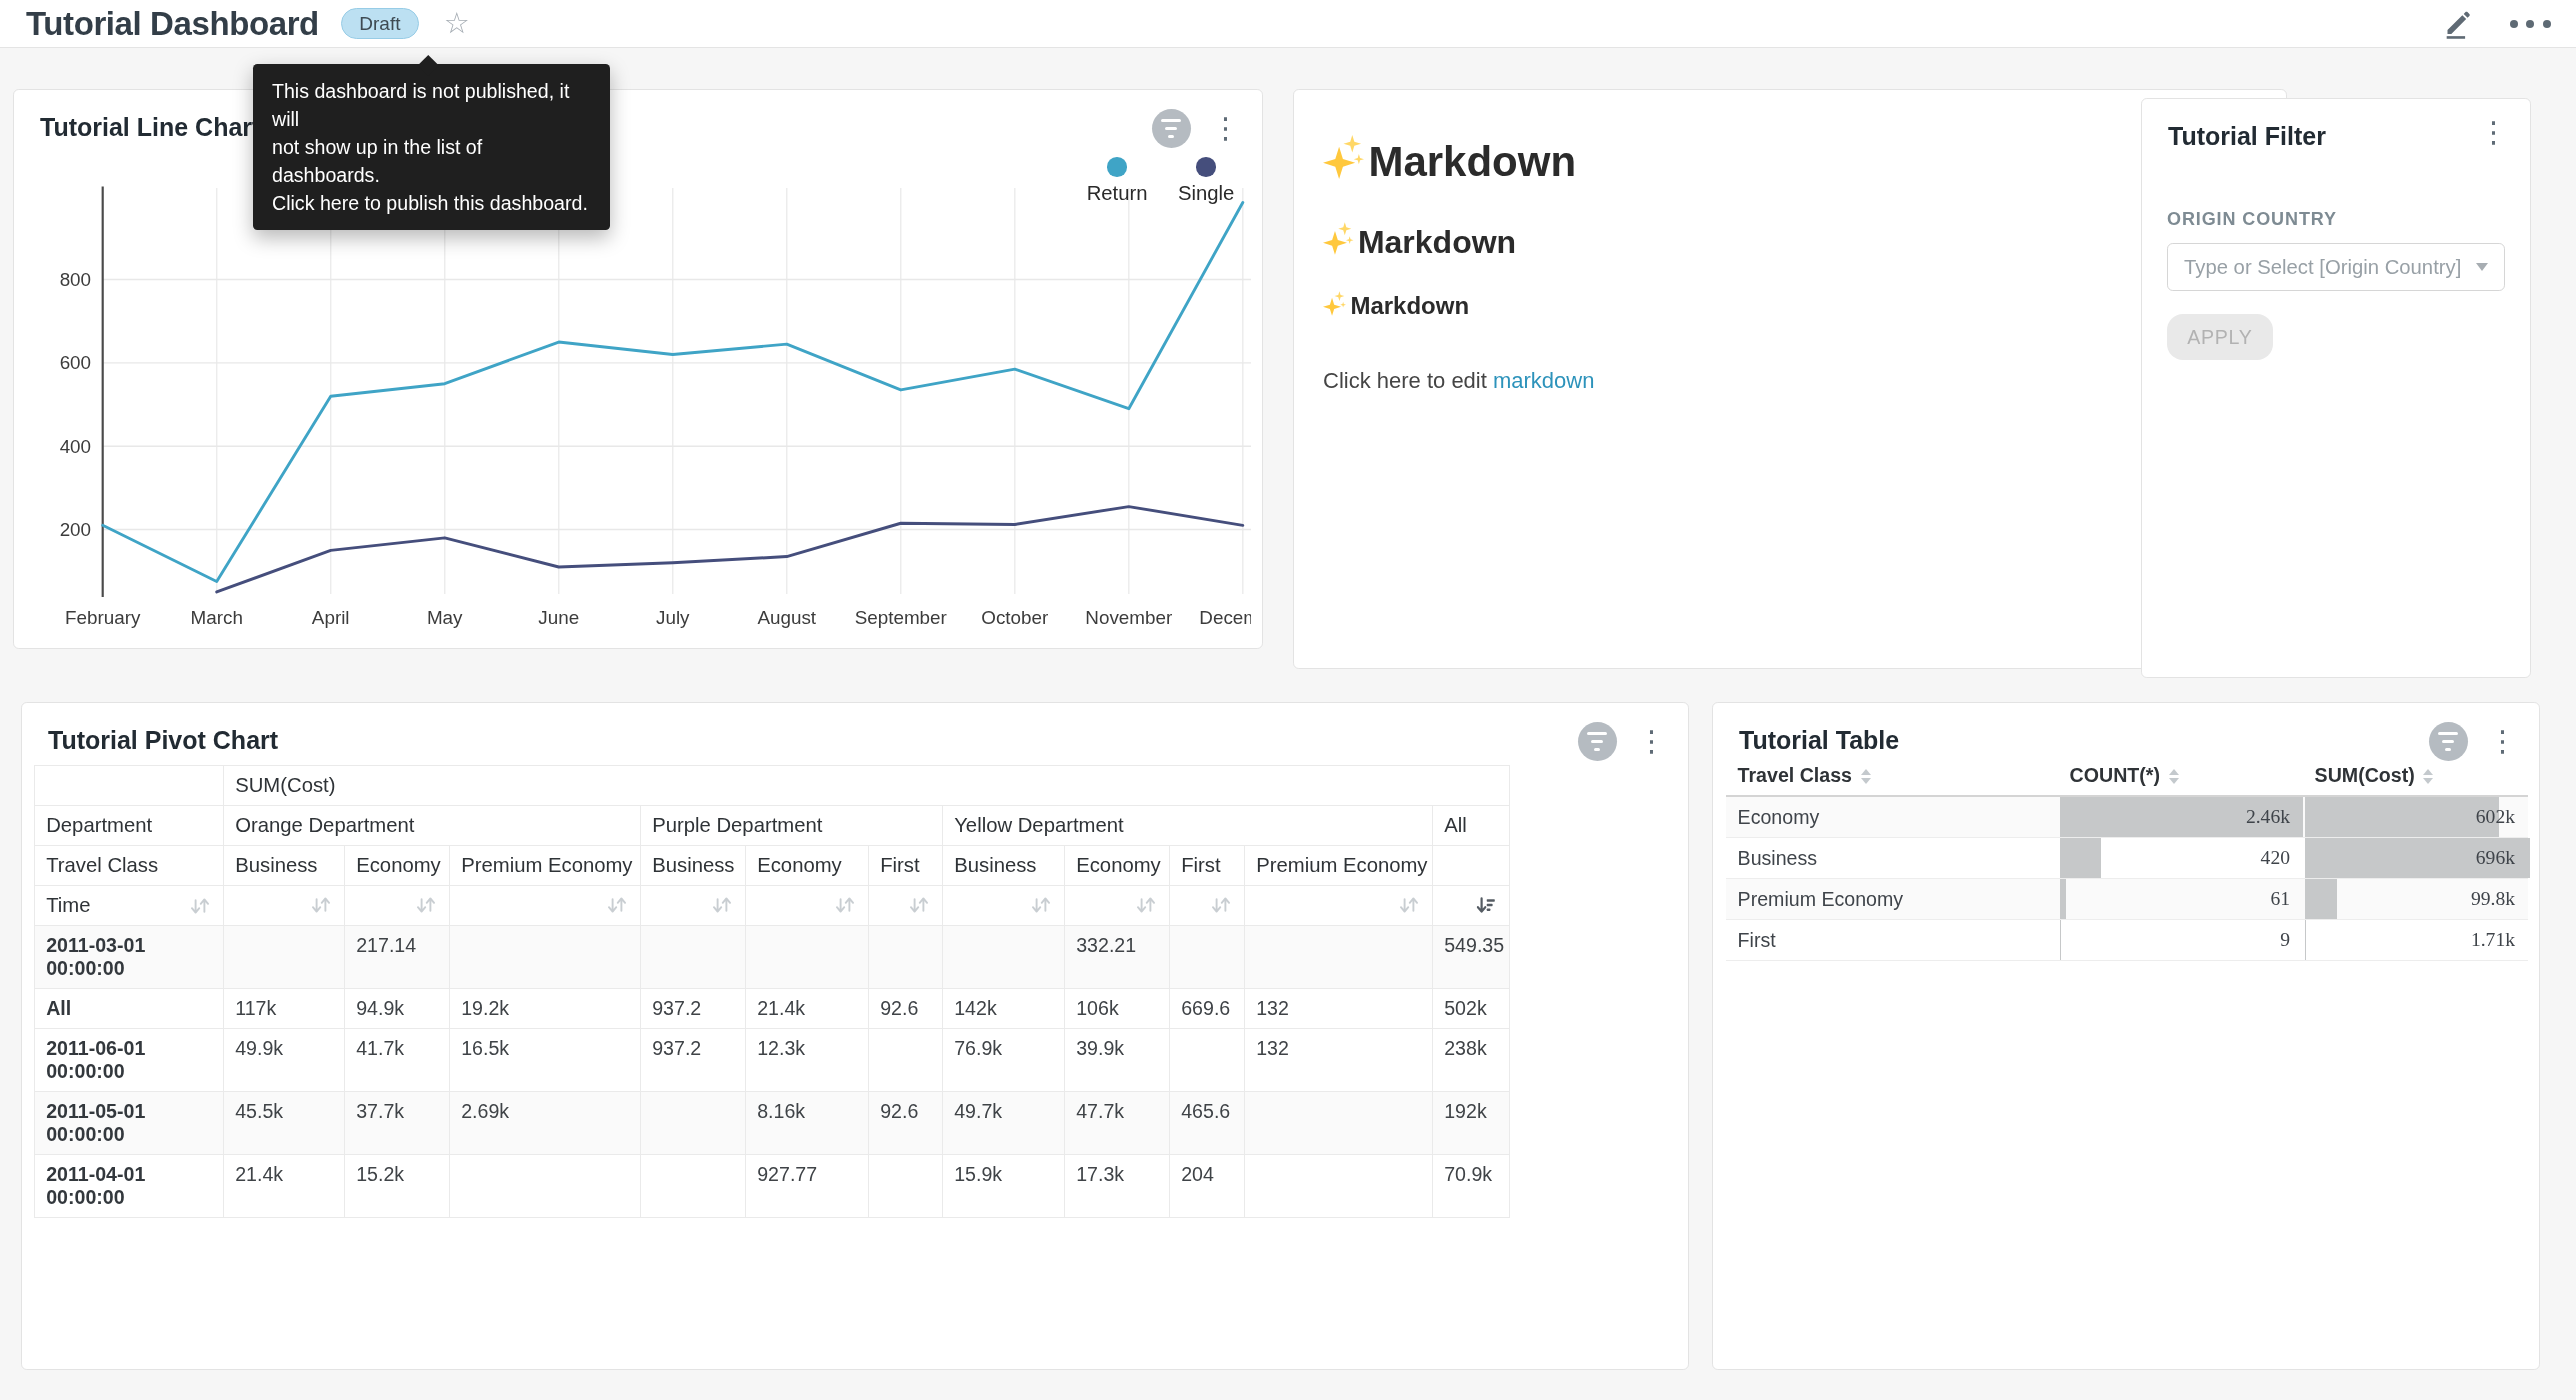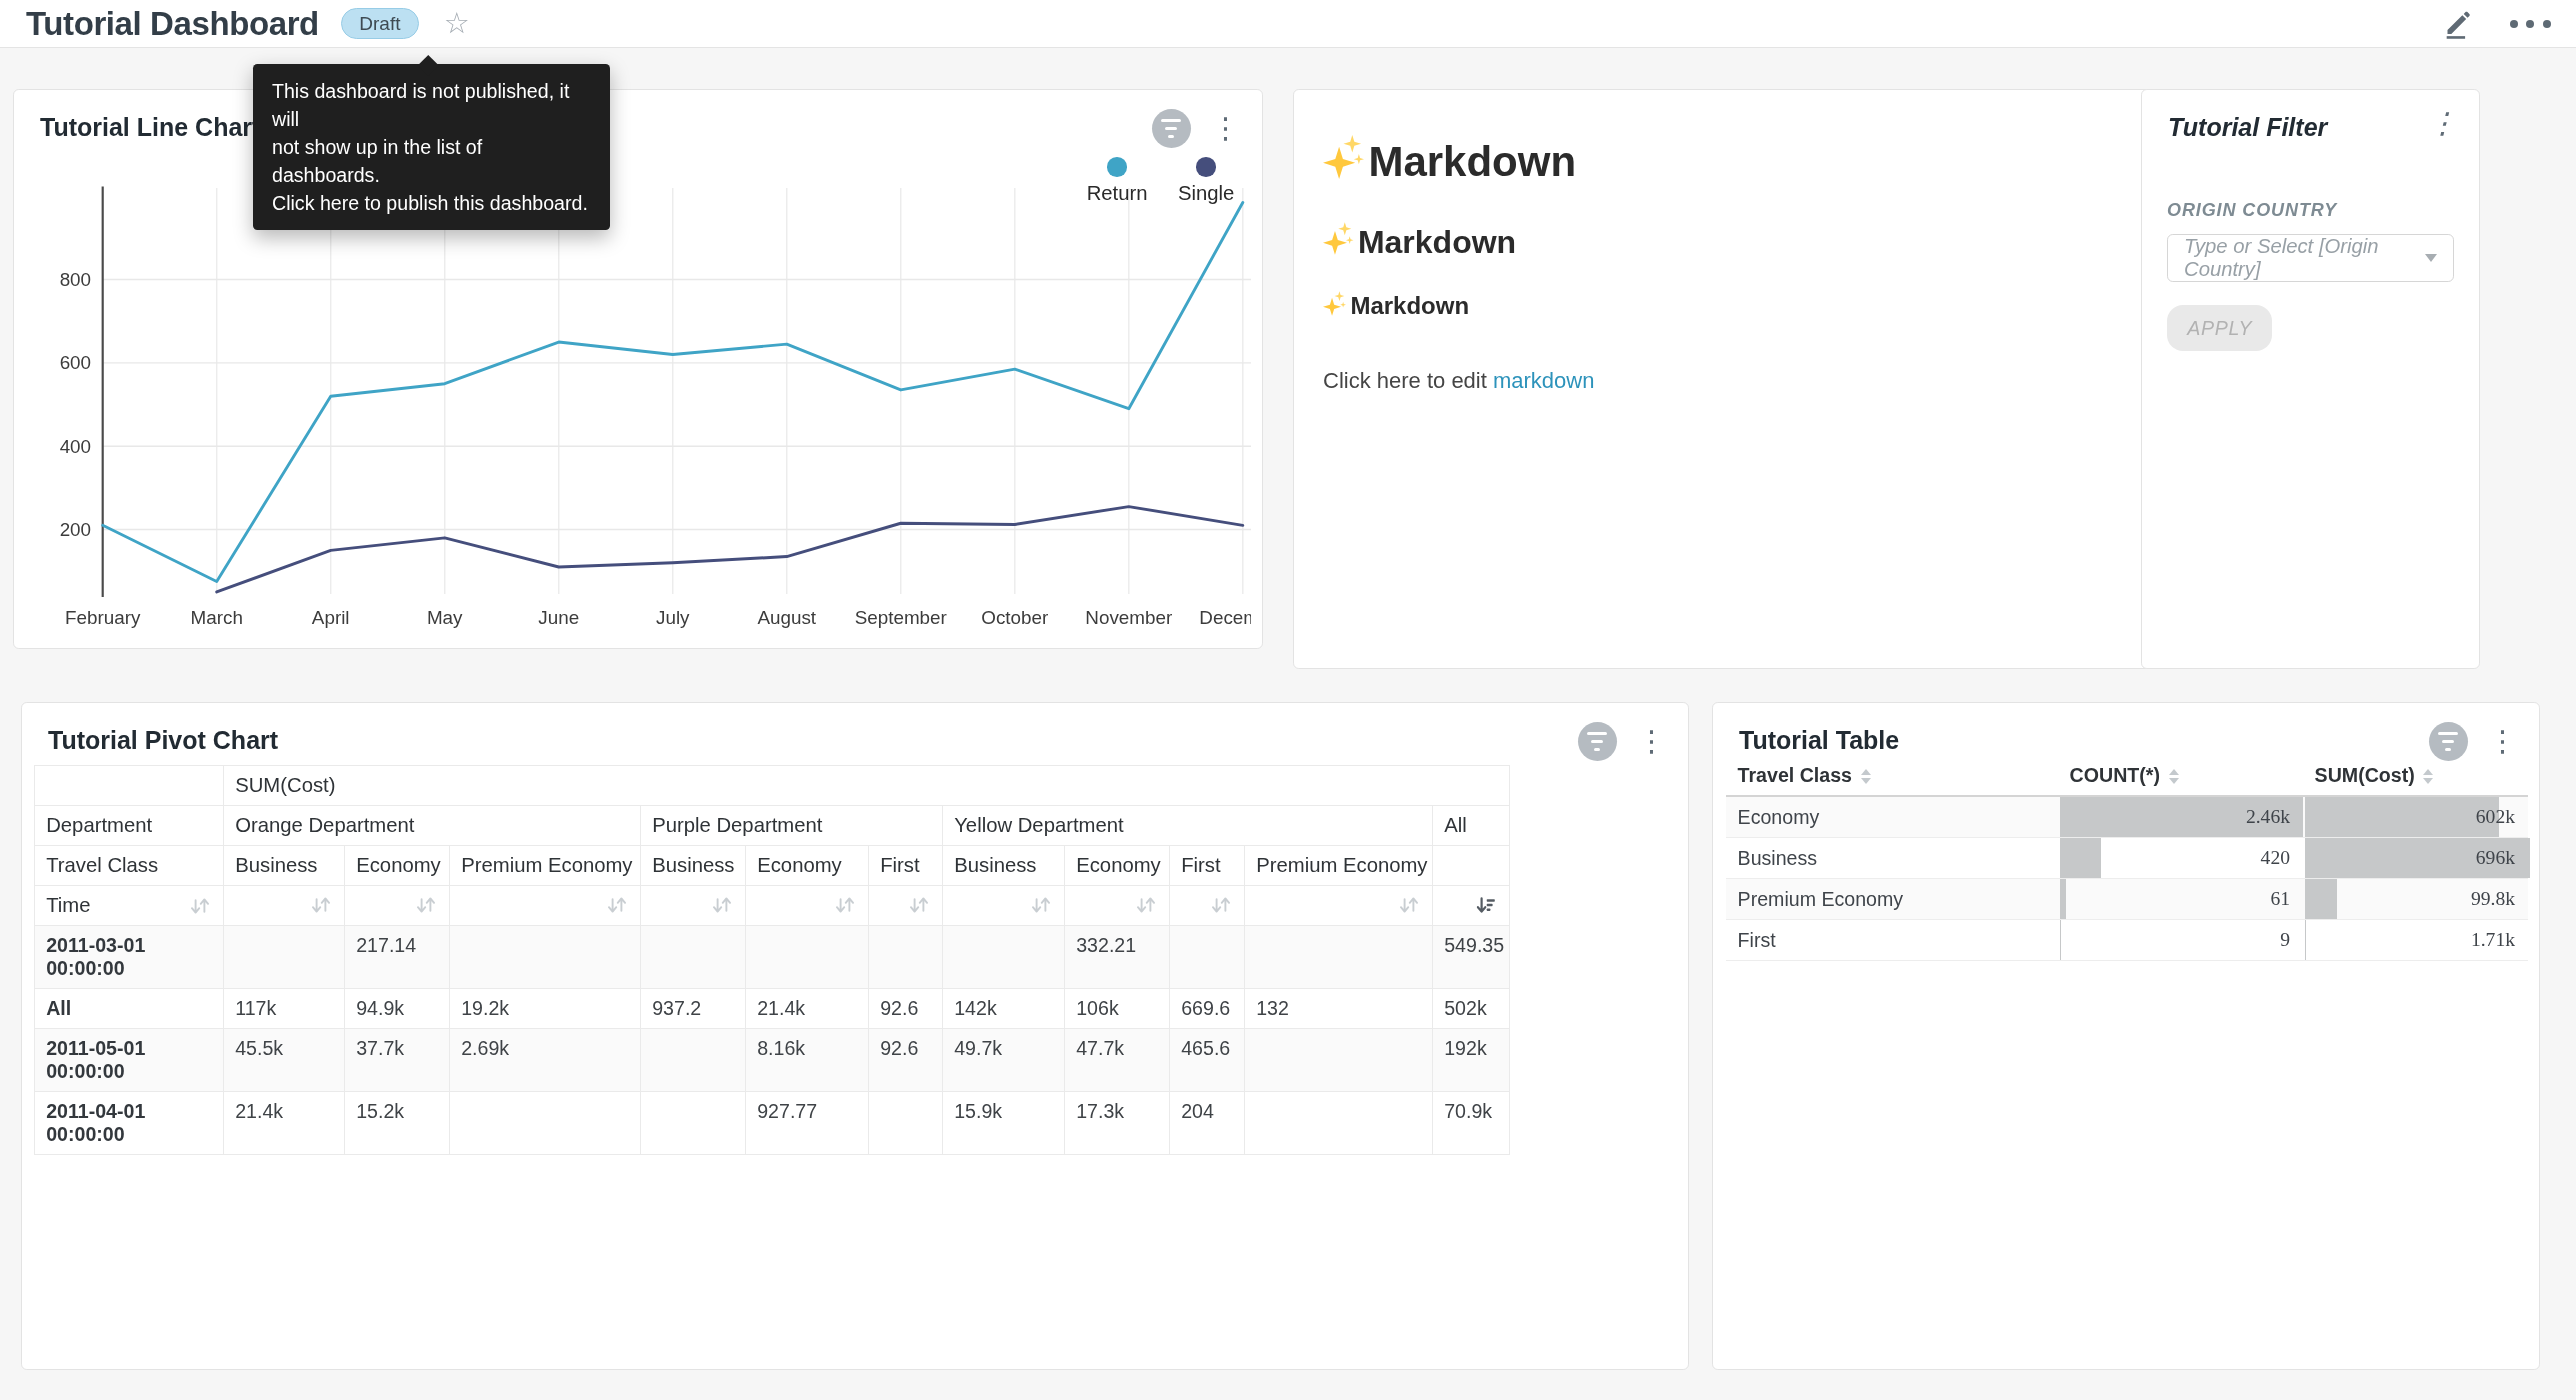--- a/index.html
+++ b/index.html
@@ -29,21 +29,21 @@
   .card-title { position:absolute; left:26px; top:23px; font-size:25px; font-weight:600; color:#222B33; }
   .card-icons { position:absolute; right:22px; top:19px; display:flex; align-items:center; gap:20.3px; z-index:3; }
   .filter-circle { width:39px; height:39px; border-radius:50%; background:#B5BBC1; display:flex;
     flex-direction:column; align-items:center; justify-content:center; gap:4.4px; }
   .filter-circle i { display:block; height:3.6px; border-radius:2.2px; background:#fff; }
   .filter-circle i:nth-child(1){ width:20.3px; } .filter-circle i:nth-child(2){ width:12.3px; } .filter-circle i:nth-child(3){ width:5.8px; }
   .kebab { font-size:29px; color:#5F6B76; line-height:29px; }
 
   #card-line   { left:13px;   top:89px; width:1250px; height:560px; }
   #card-md     { left:1293px; top:89px; width:994px; height:580px; }
-  #card-filter { left:2141px; top:89px; width:339px;  height:580px;font-style:italic; }
+  #card-filter { left:2141px; top:98px; width:390px;  height:580px; }
   #card-pivot  { left:21px;   top:702px; width:1668px; height:668px; }
   #card-table  { left:1712px; top:702px; width:828px; height:668px; }
 
   
   .legend { position:absolute; top:67px; right:27.6px; display:flex; gap:30.5px; z-index:2; }
   .legend .item { display:flex; align-items:center; gap:5.8px; font-size:20.3px; color:#2A2A2A;flex-direction:column; }
   .legend .dot { width:19.6px; height:19.6px; border-radius:50%; }
   #line-svg { position:absolute; left:0; top:0; }
 
   
@@ -410,20 +410,34 @@
             <td>19.2k</td>
             <td>937.2</td>
             <td>21.4k</td>
             <td>92.6</td>
             <td>142k</td>
             <td>106k</td>
             <td>669.6</td>
             <td>132</td>
             <td>502k</td>
           </tr>
+          <tr class="">
+            <td class="rowhead">2011-06-01 00:00:00</td>
+            <td>49.9k</td>
+            <td>41.7k</td>
+            <td>16.5k</td>
+            <td>937.2</td>
+            <td>12.3k</td>
+            <td></td>
+            <td>76.9k</td>
+            <td>39.9k</td>
+            <td></td>
+            <td>132</td>
+            <td>238k</td>
+          </tr>
           <tr class="stripe">
             <td class="rowhead">2011-05-01 00:00:00</td>
             <td>45.5k</td>
             <td>37.7k</td>
             <td>2.69k</td>
             <td></td>
             <td>8.16k</td>
             <td>92.6</td>
             <td>49.7k</td>
             <td>47.7k</td>

